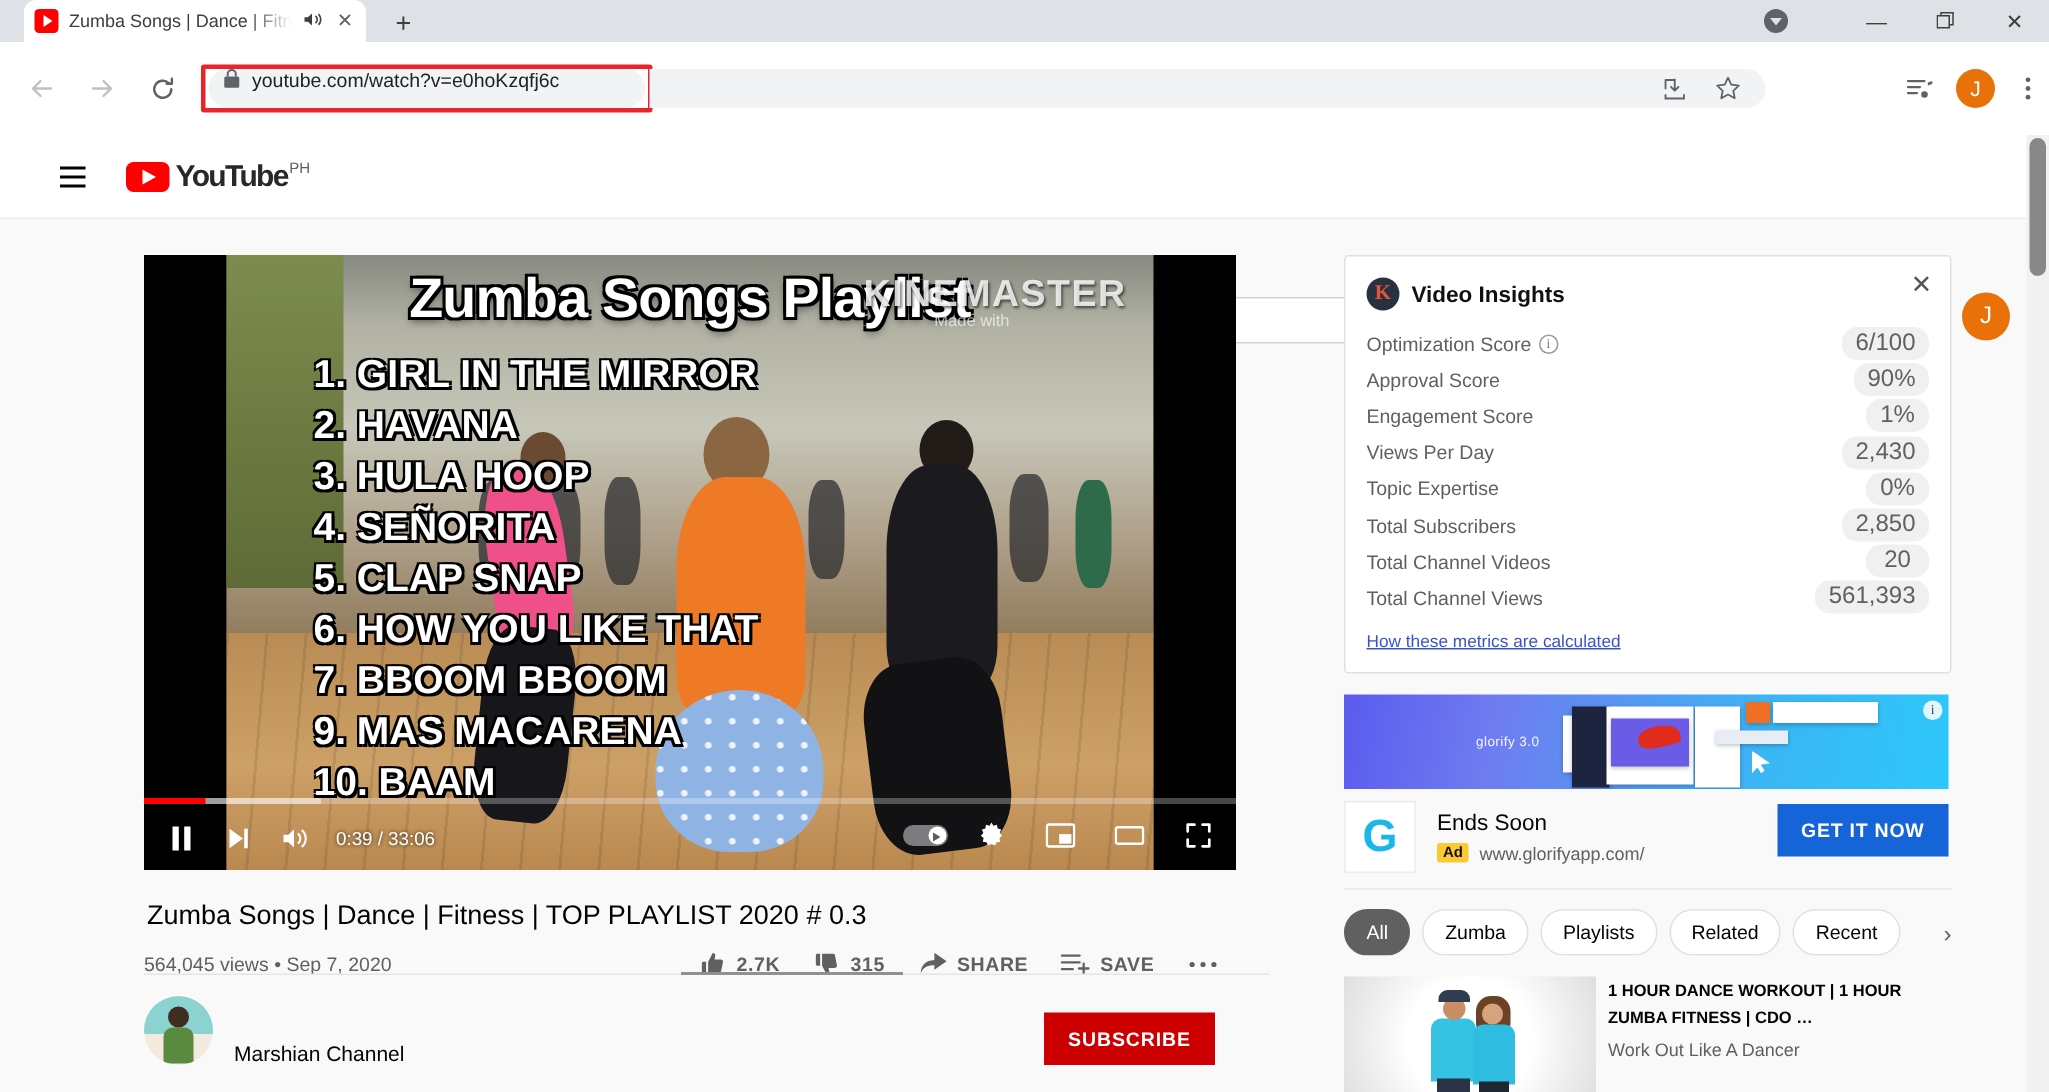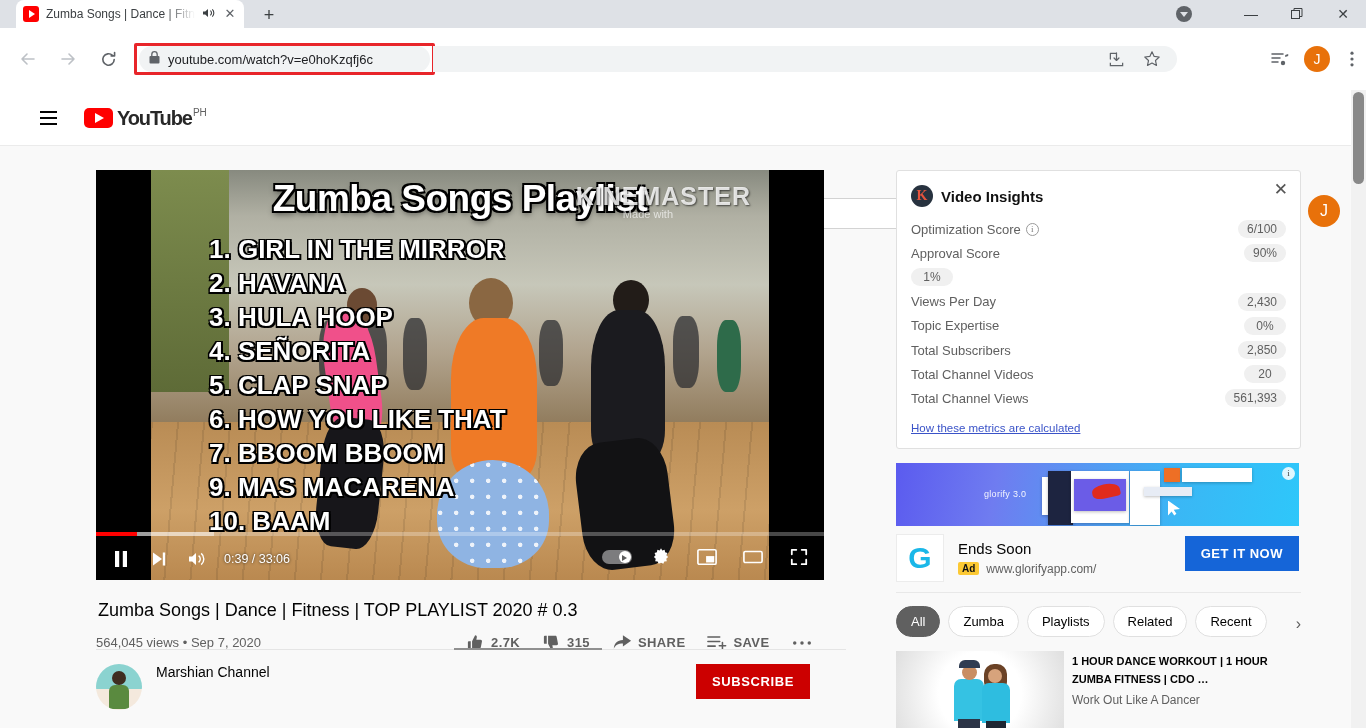--- a/index.html
+++ b/index.html
@@ -107,21 +107,20 @@
     height: 32px;
     width: 301px;
     background: #fff;
   }
   .omnibox-inner {
     flex: 1;
     height: 26px;
     background: #f1f3f4;
     border-radius: 13px;
     display: flex;
-    align-items: center;
     padding: 0 10px;
     gap: 8px;
     margin: 0 2px;
   }
   .lock-icon { flex-shrink: 0; }
   .omnibox-url {
     font-size: 13px;
     color: #202124;
     white-space: nowrap;
   }
@@ -394,21 +393,21 @@
     position: absolute; left: 0; right: 0; bottom: 0;
     height: 1px; background: #e5e5e5;
   }
   .meta-rule-dark {
     position: absolute; left: 358px; width: 148px; bottom: 0;
     height: 2px; background: #909090;
   }
 
   
   .channel-row {
-    display: flex; align-items: flex-start;
+    display: flex; align-items: flex-end;
     margin-top: 14px;
     position: relative;
   }
   .ch-avatar {
     width: 46px; height: 46px; border-radius: 50%;
     background: linear-gradient(#8bd3d0 0%, #8bd3d0 55%, #f4e9dd 55%);
     position: relative; overflow: hidden;
     flex-shrink: 0;
   }
   .ch-avatar::after {
@@ -458,21 +457,21 @@
     height: 24.2px;
   }
   .metric-label { font-size: 13px; color: #606060; flex: 1; display: flex; align-items: center; gap: 5px;}
   .info-i {
     width: 13px; height: 13px; border-radius: 50%;
     border: 1px solid #9a9a9a; color: #7a7a7a;
     font-size: 9px; line-height: 11px; text-align: center;
     font-family: "Liberation Serif", serif;
   }
   .metric-value {
-    font-size: 12px; color: #606060;
+    font-size: 16px; color: #606060;
     background: #f0f0f0;
     border-radius: 10px;
     padding: 2px 9px;
     min-width: 42px;
     text-align: center;
   }
   .metrics-link {
     display: inline-block;
     margin-top: 11px;
     font-size: 11.5px;
@@ -913,20 +912,21 @@
             <span>Optimization Score</span>
             <span class="info-i">i</span>
           </span>
           <span class="metric-value">6/100</span>
         </div>
         <div class="metric-row">
           <span class="metric-label">Approval Score</span>
           <span class="metric-value">90%</span>
         </div>
         <div class="metric-row">
+          <span class="metric-label">Engagement Score</span>
           <span class="metric-value">1%</span>
         </div>
         <div class="metric-row">
           <span class="metric-label">Views Per Day</span>
           <span class="metric-value">2,430</span>
         </div>
         <div class="metric-row">
           <span class="metric-label">Topic Expertise</span>
           <span class="metric-value">0%</span>
         </div>

